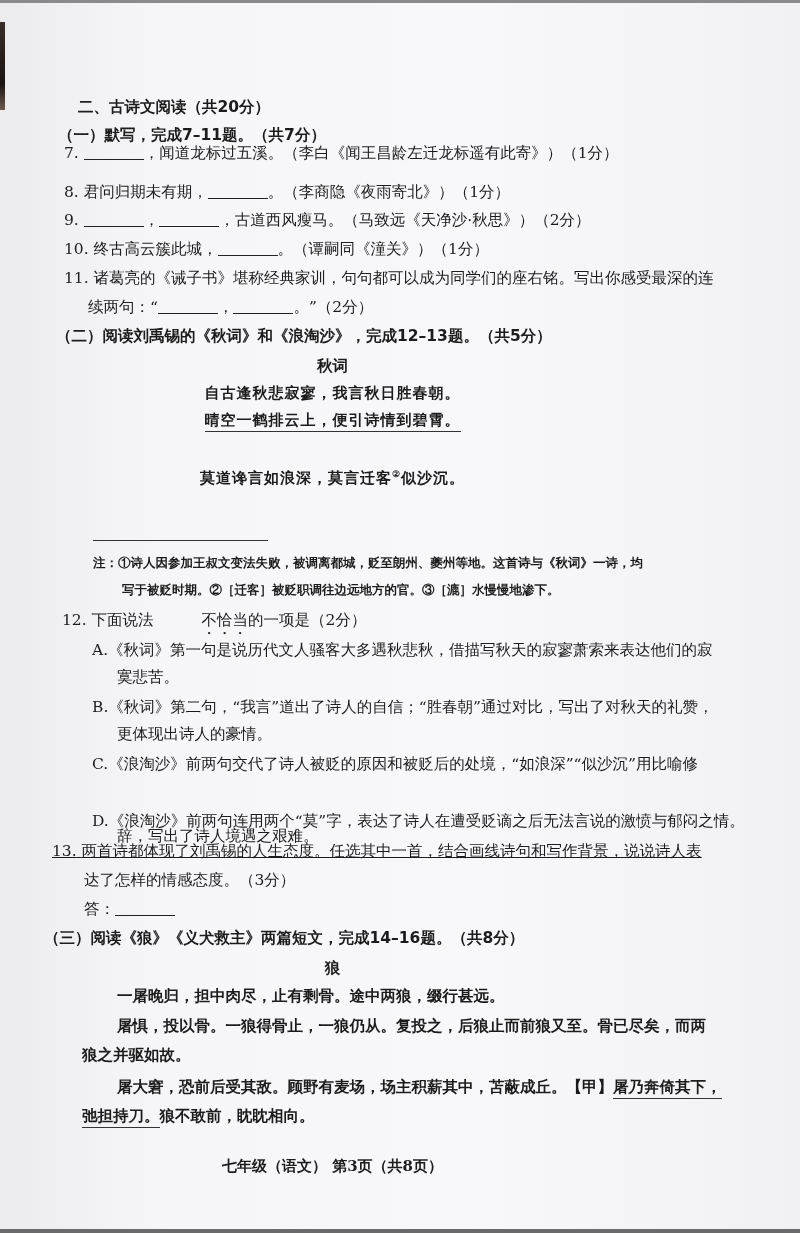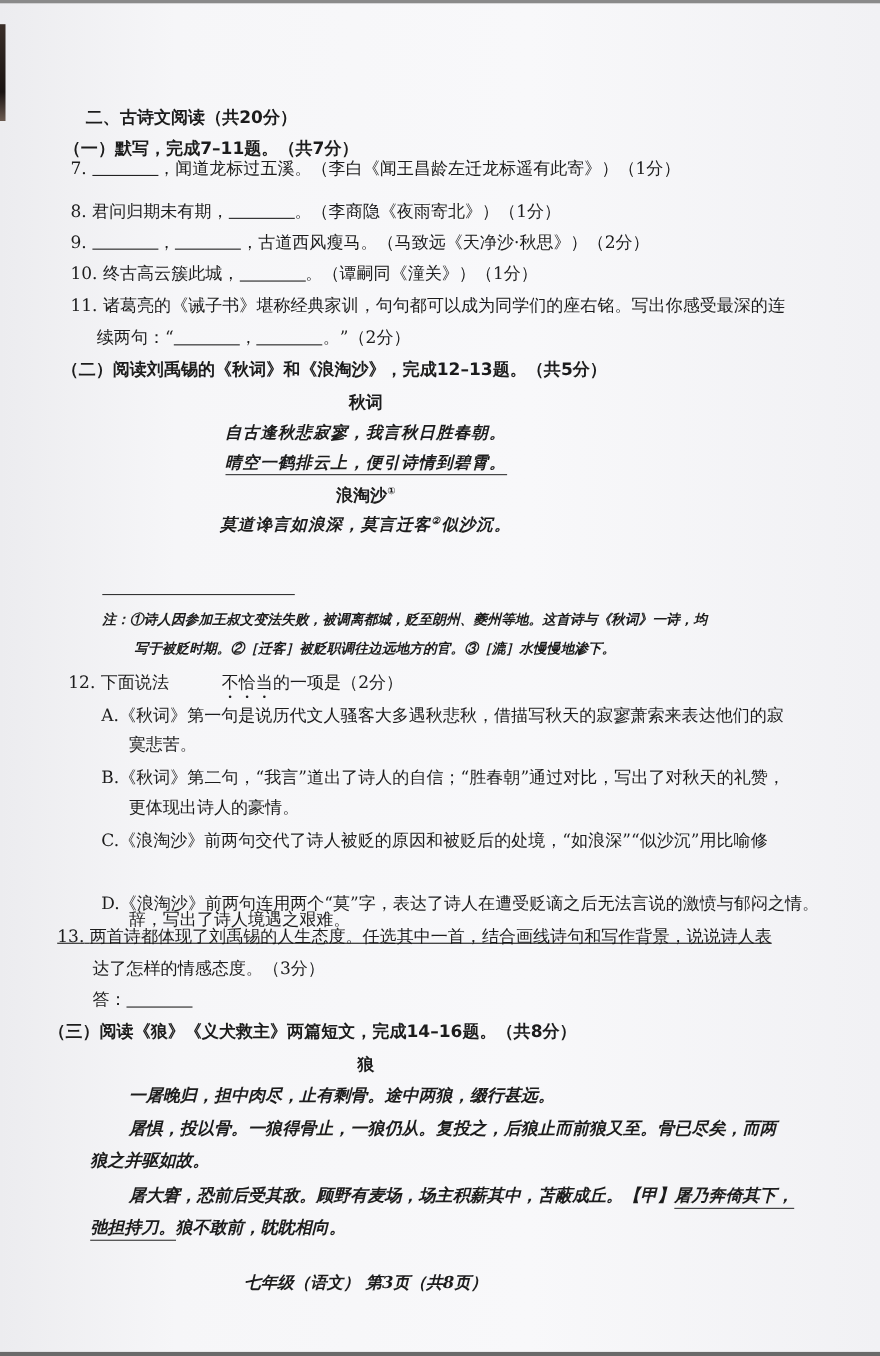--- a/index.html
+++ b/index.html
@@ -15,21 +15,21 @@
     background: linear-gradient(90deg, #ececef 0%, #f6f6f8 20%, #f8f8fa 60%, #f1f1f4 100%);
   }
   .edge-top { position:absolute; left:0; top:0; width:800px; height:3px; background:#8a8a8a; }
   .edge-bottom { position:absolute; left:0; bottom:0; width:800px; height:4px; background:#6a6a6a; }
   .spine {
     position:absolute; left:0; top:22px; width:5px; height:88px;
     background: linear-gradient(180deg,#3a2e28,#1a1412 70%, #6b5a50);
   }
   .line { position:absolute; white-space:nowrap; font-size:15.5px; line-height:20px; }
   .bold { font-weight:bold; font-family: "DejaVu Sans", "Liberation Sans", sans-serif; }
-  .kai { font-family: "DejaVu Serif", serif; font-weight:bold; font-style: italic; }
+  .kai { font-family: "DejaVu Serif", serif; font-weight:bold; }
   .poem { font-size:15px; letter-spacing:1px; }
   .center { left:0; width:665px; text-align:center; }
   .blank { display:inline-block; width:60px; border-bottom:1.5px solid #222; height:14px; vertical-align: -2px; }
   .ul { border-bottom:1.5px solid #333; padding-bottom:2px; }
   .dot { text-emphasis: dot; -webkit-text-emphasis: dot; text-emphasis-position: under; margin-left: 48px; -webkit-text-emphasis-position: under; }
   .note { font-size:12.5px; }
   .rule { position:absolute; left:93px; top:540px; width:175px; height:0; border-top:1.5px solid #333; }
   sup { font-size:9px; }
 </style>
 </head>
@@ -69,21 +69,20 @@
   <div class="line" style="left:88px; top:297px;">
     <span>续两句：“</span><span class="blank"></span><span>，</span><span class="blank"></span><span>。”（2分）</span>
   </div>
 
   <div class="line bold" style="left:56px; top:326px;">（二）阅读刘禹锡的《秋词》和《浪淘沙》，完成12–13题。（共5分）</div>
 
   <div class="line bold center" style="top:356px;">秋词</div>
   <div class="line kai poem center" style="top:383px;">自古逢秋悲寂寥，我言秋日胜春朝。</div>
   <div class="line kai poem center" style="top:410px;"><span class="ul">晴空一鹤排云上，便引诗情到碧霄。</span></div>
 
-  <div class="line bold center" style="top:437px;"><span>浪淘沙</span><sup>①</sup></div>
   <div class="line kai poem center" style="top:464px;">
     <span>莫道谗言如浪深，莫言迁客</span><sup>②</sup><span>似沙沉。</span>
   </div>
 
   <div class="rule"></div>
   <div class="line kai note" style="left:93px; top:553px;">注：①诗人因参加王叔文变法失败，被调离都城，贬至朗州、夔州等地。这首诗与《秋词》一诗，均</div>
   <div class="line kai note" style="left:122px; top:580px;">写于被贬时期。②［迁客］被贬职调往边远地方的官。③［漉］水慢慢地渗下。</div>
 
   <div class="line" style="left:62px; top:610px;">
     <span>12.</span>

